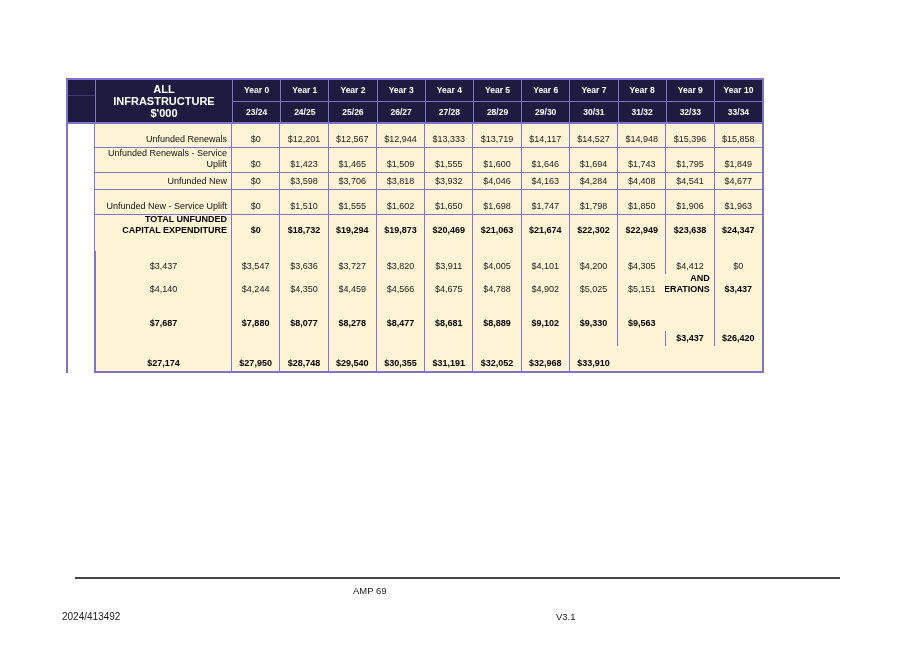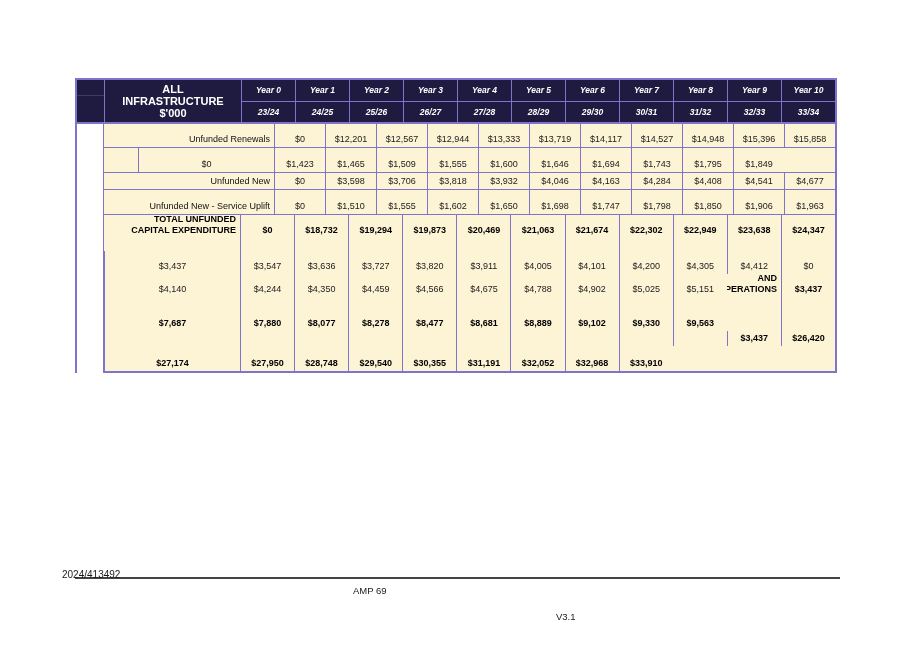--- a/index.html
+++ b/index.html
@@ -6,21 +6,21 @@
   html, body { background: #ffffff; }
   .page {
     position: relative;
     width: 914px; height: 647px;
     background: #ffffff;
     font-family: "Liberation Sans", sans-serif;
     color: #111;
     overflow: hidden;
   }
   .table {
-    position: absolute; left: 75px; top: 78px; width: 762px;
+    position: absolute; left: 66px; top: 78px; width: 698px;
   }
   
   .thead {
     display: flex;
     height: 46px;
     background: var(--navy, #1f1b40);
     border: 2px solid var(--border, #7e74c9);
     color: #fff;
     font-weight: bold;
   }
@@ -29,38 +29,36 @@
   .title-cell {
     width: 136px;
     display: flex; flex-direction: column; justify-content: center; align-items: center;
     font-size: 11px; line-height: 12px; text-align: center;
   }
   .year-cols { flex: 1; display: flex; }
   .year-col { flex: 1; display: flex; flex-direction: column; border-left: 1.5px solid var(--border, #7e74c9); }
   .year-label, .fy-label {
     flex: 1; display: flex; align-items: center; justify-content: center;
     font-size: 8.5px;
-    font-style: italic;
   }
   .year-label { border-bottom: 1.5px solid var(--border, #7e74c9); }
   
   .tbody { display: flex; height: 249px; }
   .stub { width: 28px; background: #fff; border-left: 2px solid var(--border, #7e74c9); }
   .main {
     flex: 1;
     background: var(--cream, #fdf3d5);
     border-left: 1.5px solid var(--border, #7e74c9);
     border-right: 2px solid var(--border, #7e74c9);
     border-bottom: 2px solid var(--border, #7e74c9);
   }
   .row {
     display: grid;
     grid-template-columns: 136px repeat(11, 1fr);
     border-bottom: 1.5px solid var(--border, #7e74c9);
-    padding-left: 34px;
   }
   .row.r0 { height: 24px; }
   .row.r1 { height: 25px; }
   .row.r2 { height: 17px; }
   .row.r3 { height: 25px; }
   .block {
     display: grid;
     grid-template-columns: 136px repeat(11, 1fr);
     grid-template-rows: 23px 13px 23px 23px 34px 15px 25px;
     height: 156px;
@@ -76,21 +74,21 @@
     display: flex; align-items: flex-end; justify-content: center;
     font-size: 9px; line-height: 11px;
     padding-bottom: 2px;
     border-left: 1.5px solid var(--border, #7e74c9);
     color: #1a1a1a;
     white-space: nowrap;
   }
   .bold { font-weight: bold; color: #000; }
   
   .footer-line { position: absolute; left: 75px; top: 577px; width: 765px; height: 2px; background: #454545; }
-  .doc-number { position: absolute; left: 62px; top: 569px; font-size: 10px; color: #1a1a1a; }
+  .doc-number { position: absolute; left: 62px; top: 611px; font-size: 10px; color: #1a1a1a; }
   .amp-label  { position: absolute; left: 305px; top: 585px; font-size: 9.5px; color: #1a1a1a; margin-left: 48px; }
   .version    { position: absolute; left: 556px; top: 611px; font-size: 9.5px; color: #1a1a1a; }
 </style>
 </head>
 <body>
 
 <div class="page" style="--navy: #1f1b40; --border: #7e74c9; --cream: #fdf3d5;">
 
   <div class="table">
 
@@ -163,20 +161,21 @@
               <div class="val-cell">$12,944</div>
               <div class="val-cell">$13,333</div>
               <div class="val-cell">$13,719</div>
               <div class="val-cell">$14,117</div>
               <div class="val-cell">$14,527</div>
               <div class="val-cell">$14,948</div>
               <div class="val-cell">$15,396</div>
               <div class="val-cell">$15,858</div>
             </div>
             <div class="row r1">
+              <div class="label-cell">Unfunded Renewals - Service Uplift</div>
               <div class="val-cell">$0</div>
               <div class="val-cell">$1,423</div>
               <div class="val-cell">$1,465</div>
               <div class="val-cell">$1,509</div>
               <div class="val-cell">$1,555</div>
               <div class="val-cell">$1,600</div>
               <div class="val-cell">$1,646</div>
               <div class="val-cell">$1,694</div>
               <div class="val-cell">$1,743</div>
               <div class="val-cell">$1,795</div>

